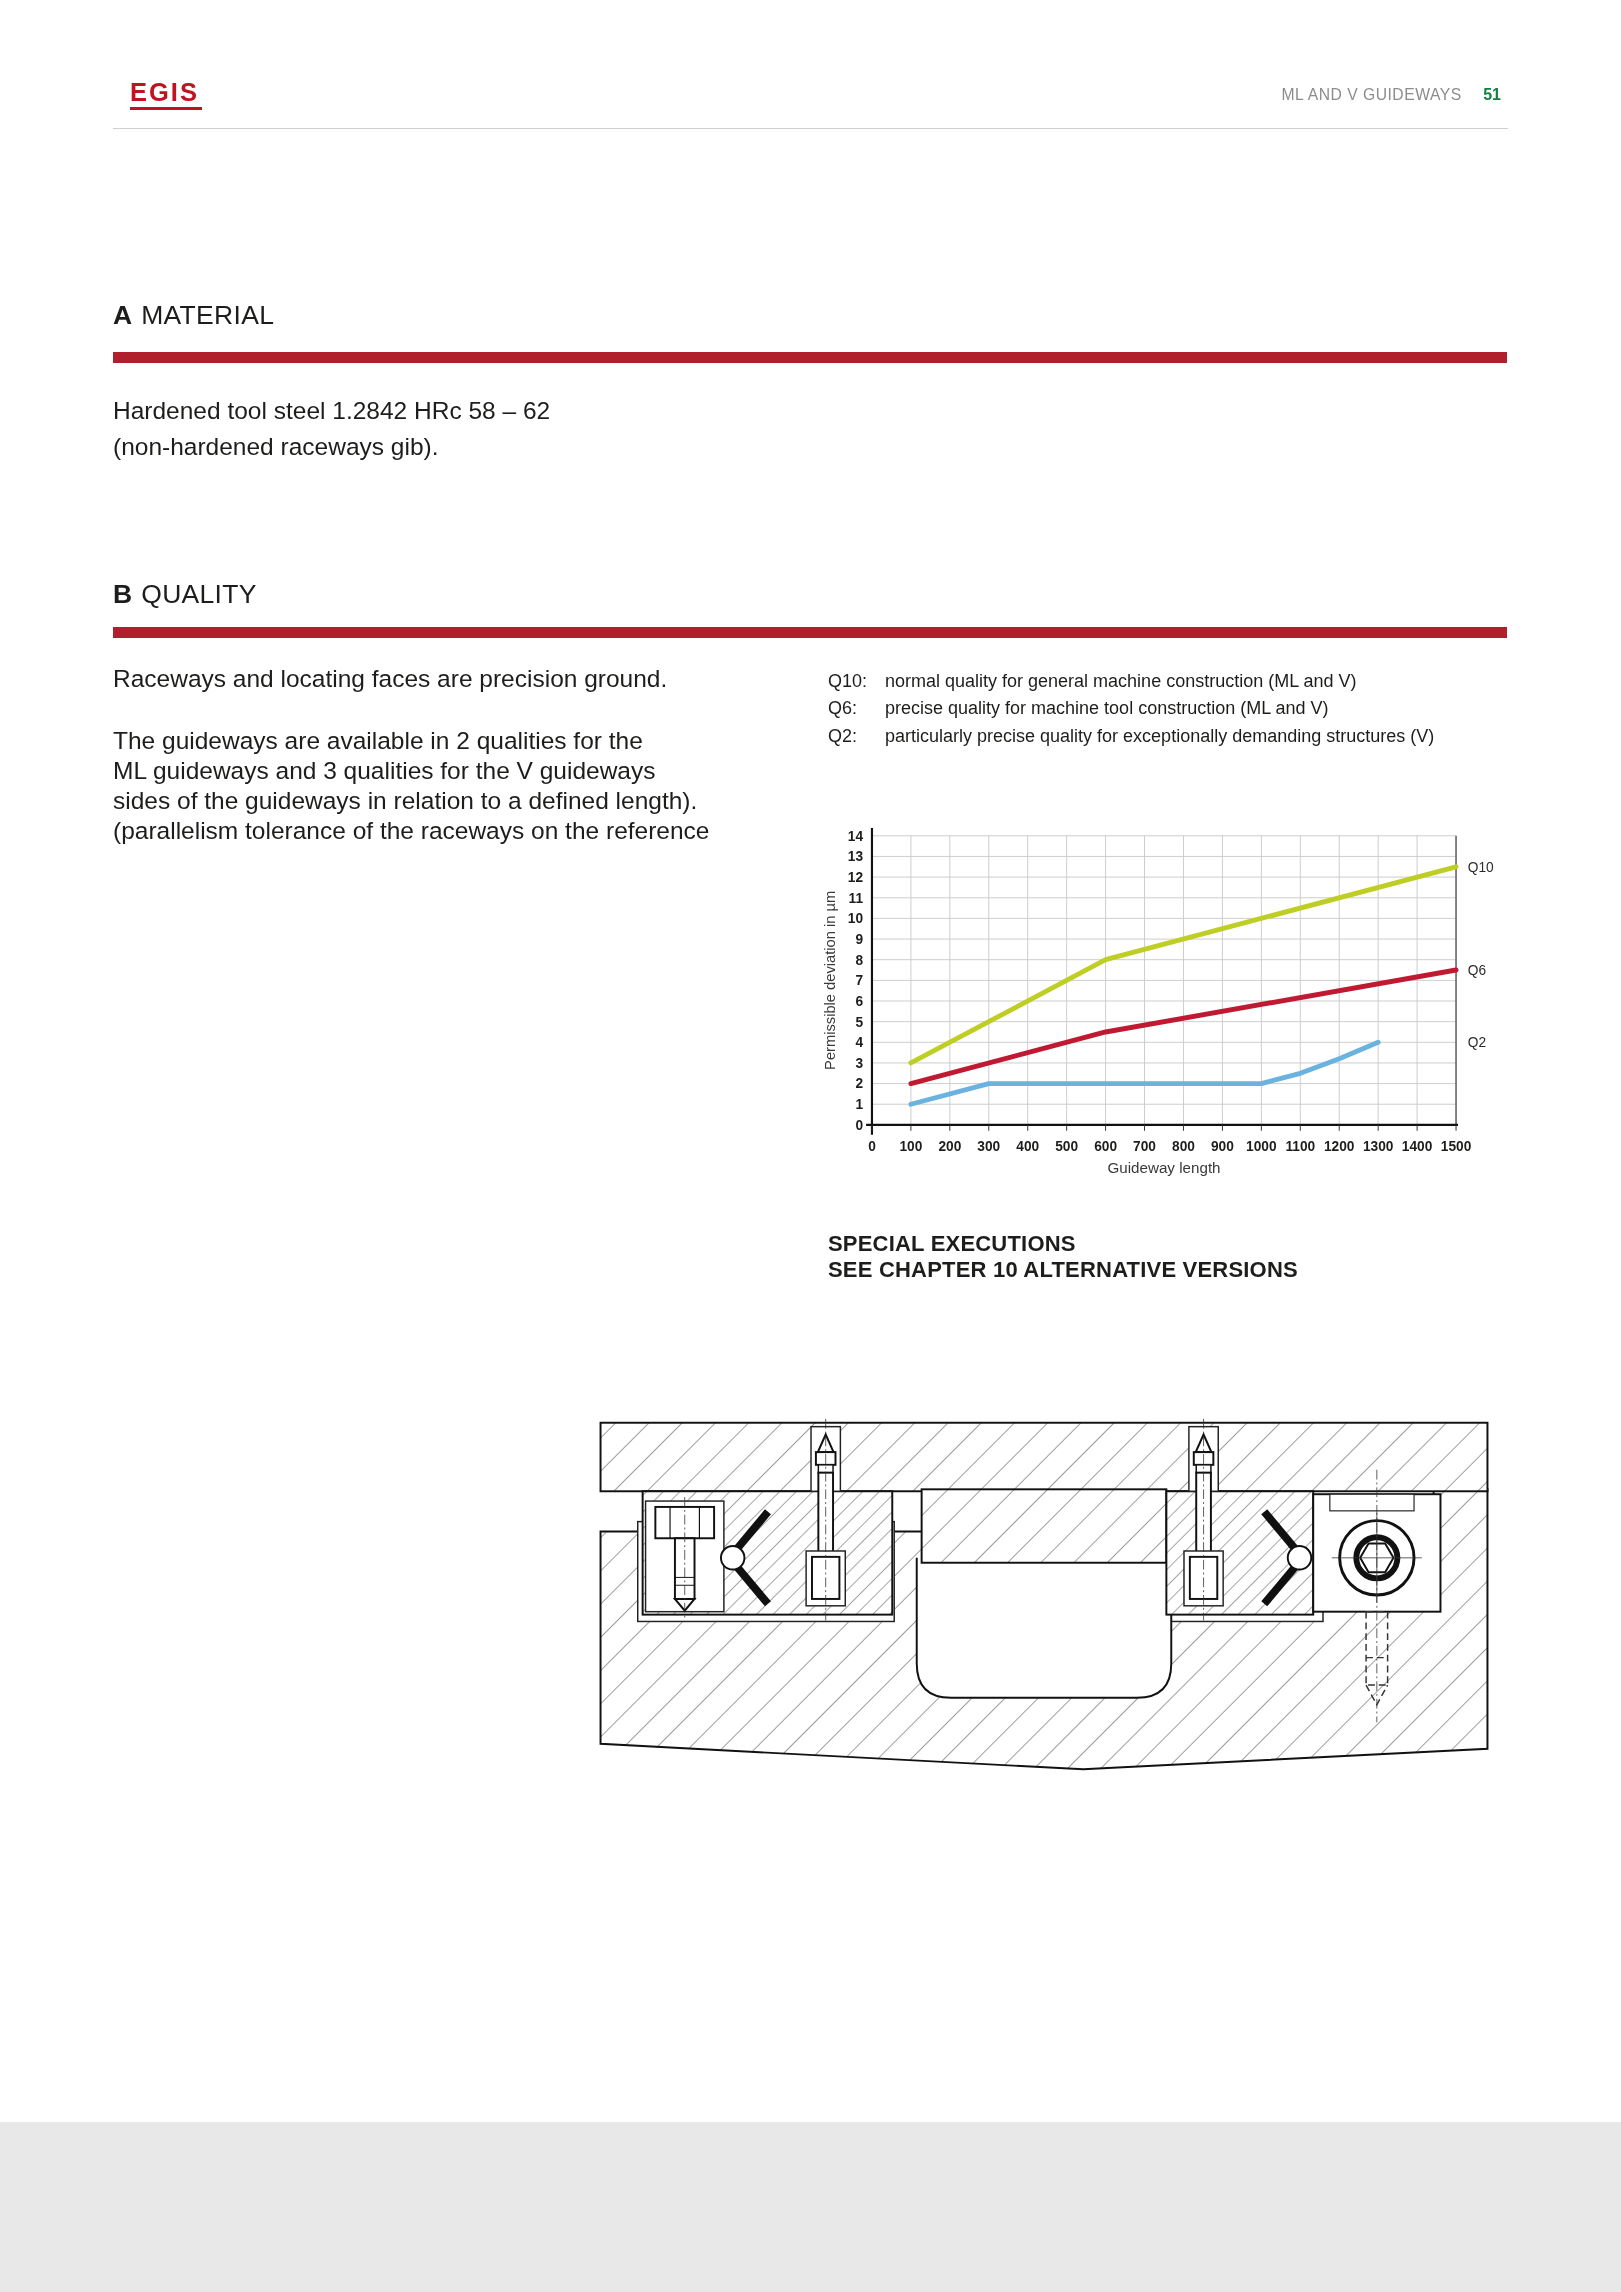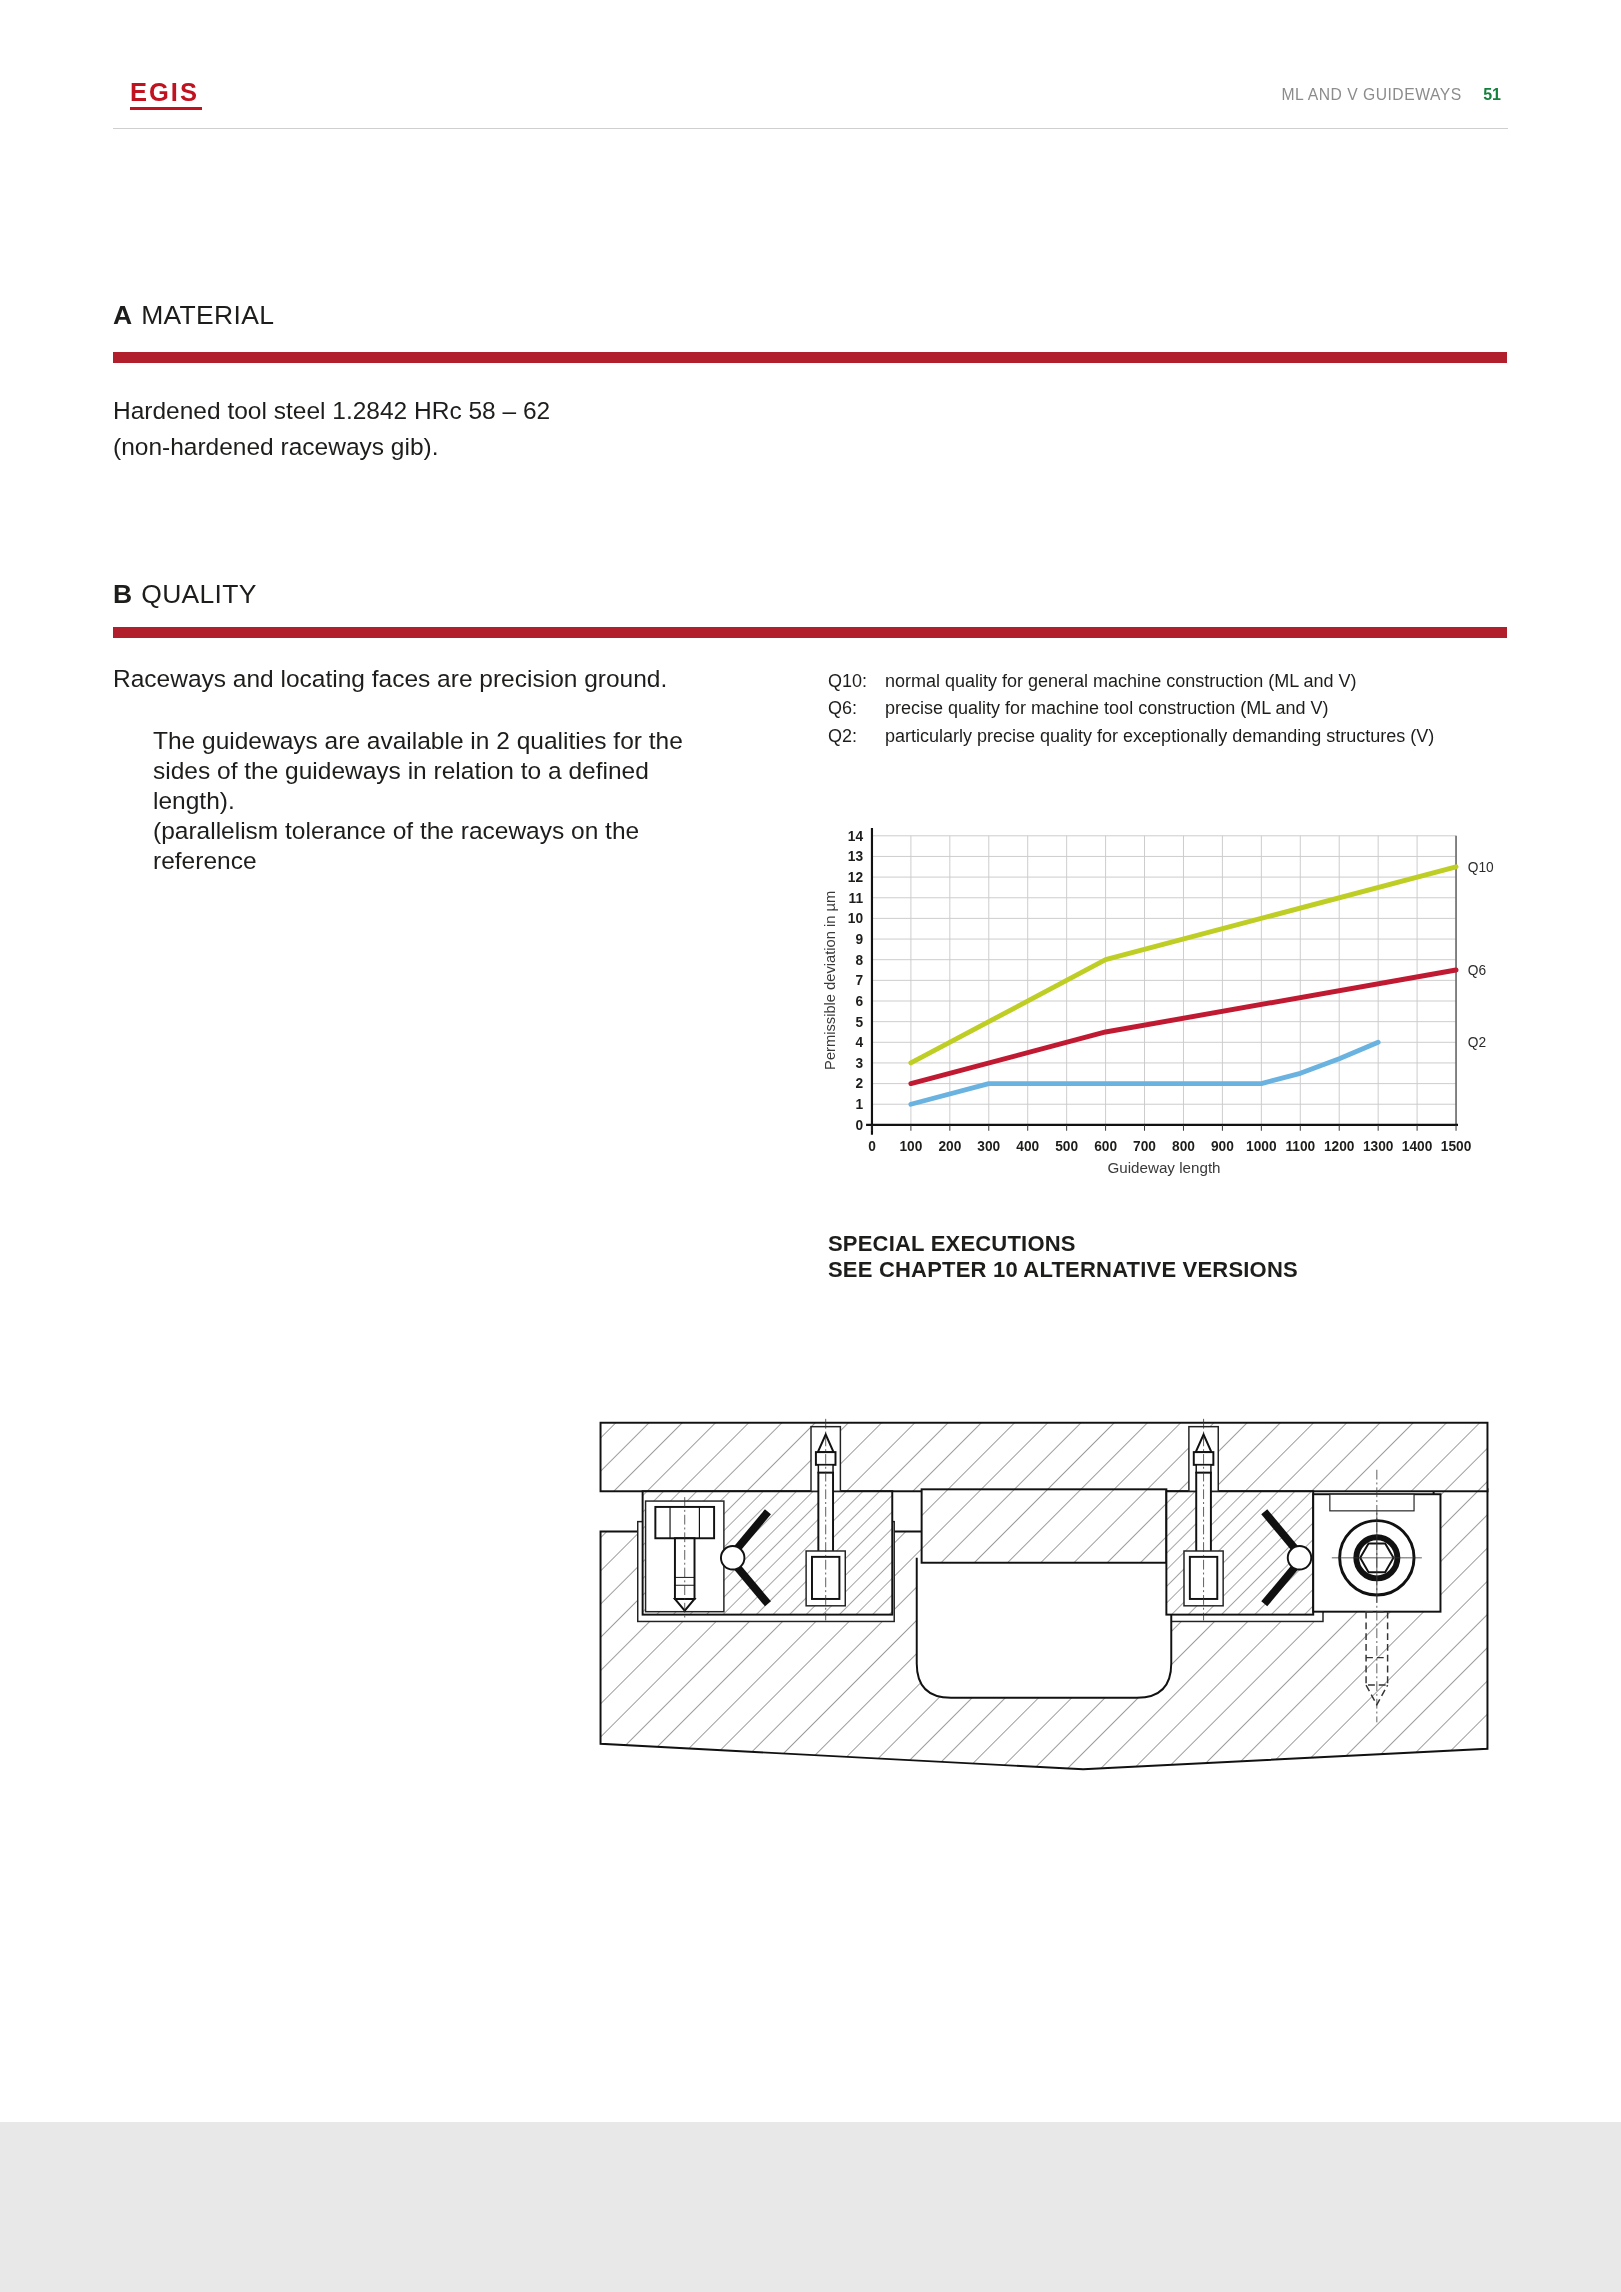--- a/index.html
+++ b/index.html
@@ -18,21 +18,21 @@
   .doc-title{color:#8c8c8c;font-size:15.7px;letter-spacing:0.5px;}
   .page-num{color:#15803d;font-weight:bold;font-size:16px;margin-left:21.6px;}
   .divider{left:113px;top:128px;width:1395px;height:1px;background:#cfcfcf;}
   
   .sec-heading{left:113px;font-size:26.5px;color:#1d1d1b;letter-spacing:0.3px;}
   .sec-heading .letter{font-weight:bold;margin-right:8.8px;}
   .redbar{left:113px;width:1394px;height:10.8px;background:#b01f2b;}
   .para{left:113px;font-size:24.5px;line-height:36px;color:#1d1d1b;}
   
   .b-left{left:113px;top:664px;width:608px;font-size:24.5px;line-height:30px;}
-  .b-left .p2{margin-top:32px;margin-left:40px;}
+  .b-left .p2{margin-top:32px;}
   .legend{left:828px;top:668px;font-size:18px;line-height:27.4px;}
   .legend-row{display:flex;}
   .legend-code{width:57px;flex:0 0 57px;}
   .special{left:828px;top:1231px;font-size:22px;font-weight:bold;line-height:25.5px;letter-spacing:0.2px;}
   .chart-wrap{left:821px;top:816px;width:686px;height:412px;}
   .drawing-wrap{left:593px;top:1411px;width:902px;height:372px;}
   svg text{font-family:"Liberation Sans", sans-serif;}
 </style>
 </head>
 <body>
@@ -56,20 +56,21 @@
 
   <div class="abs sec-heading" style="top:579px;">
     <span class="letter">B</span><span>QUALITY</span>
   </div>
   <div class="abs redbar" style="top:627px;"></div>
 
   <div class="abs b-left">
     <div class="p1">Raceways and locating faces are precision ground.</div>
     <div class="p2">
       <div>The guideways are available in 2 qualities for the</div>
+      <div>ML guideways and 3 qualities for the V guideways</div>
       <div>sides of the guideways in relation to a defined length).</div>
       <div>(parallelism tolerance of the raceways on the reference</div>
     </div>
   </div>
 
   <div class="abs legend">
     <div class="legend-row">
       <span class="legend-code">Q10:</span>
       <span>normal quality for general machine construction (ML and V)</span>
     </div>

